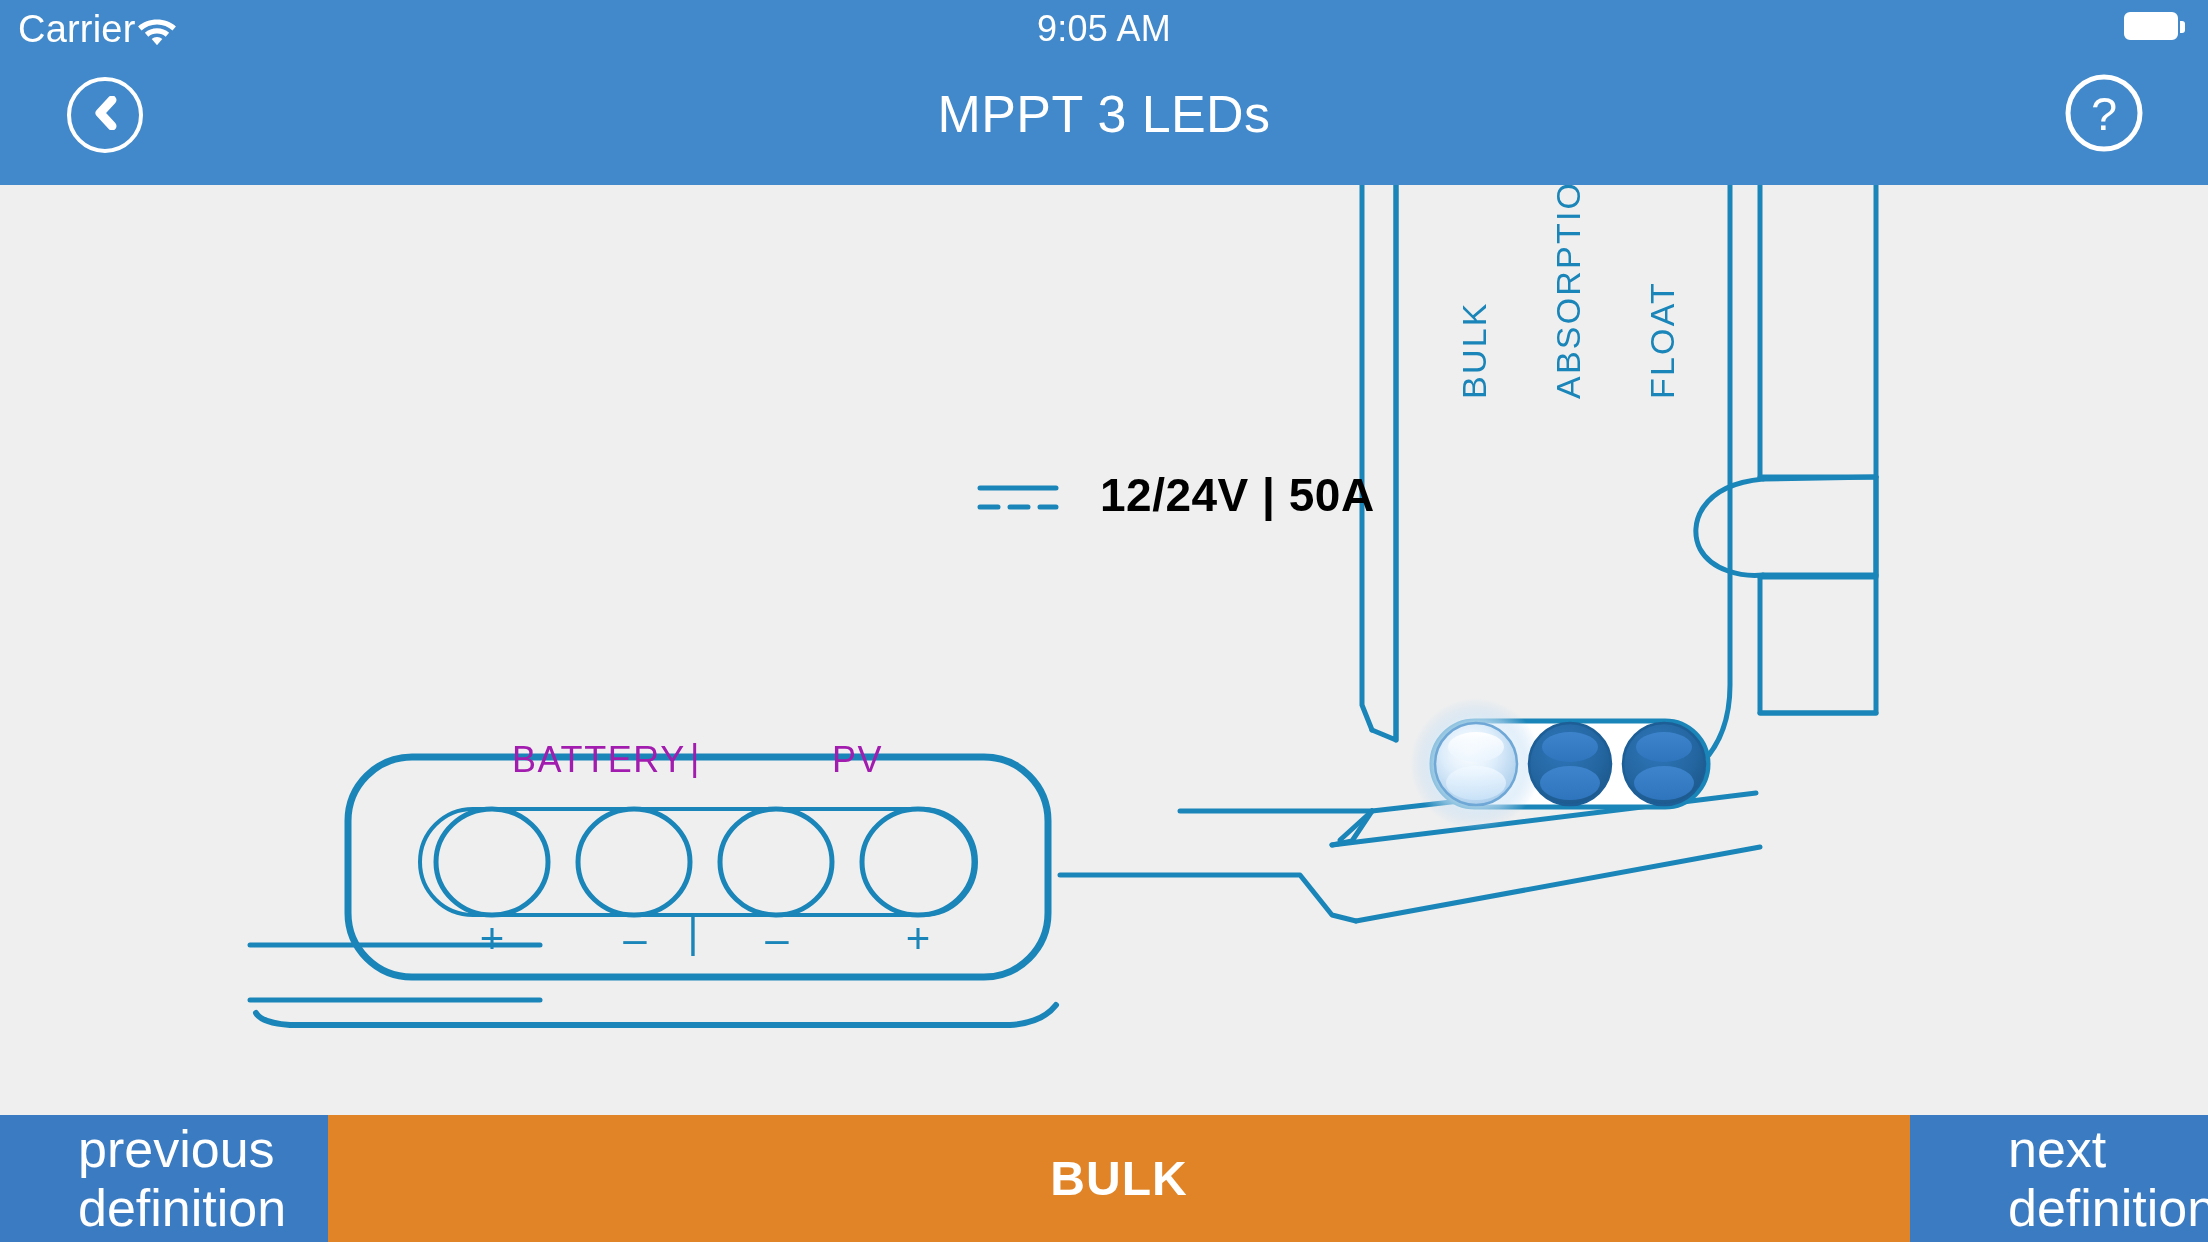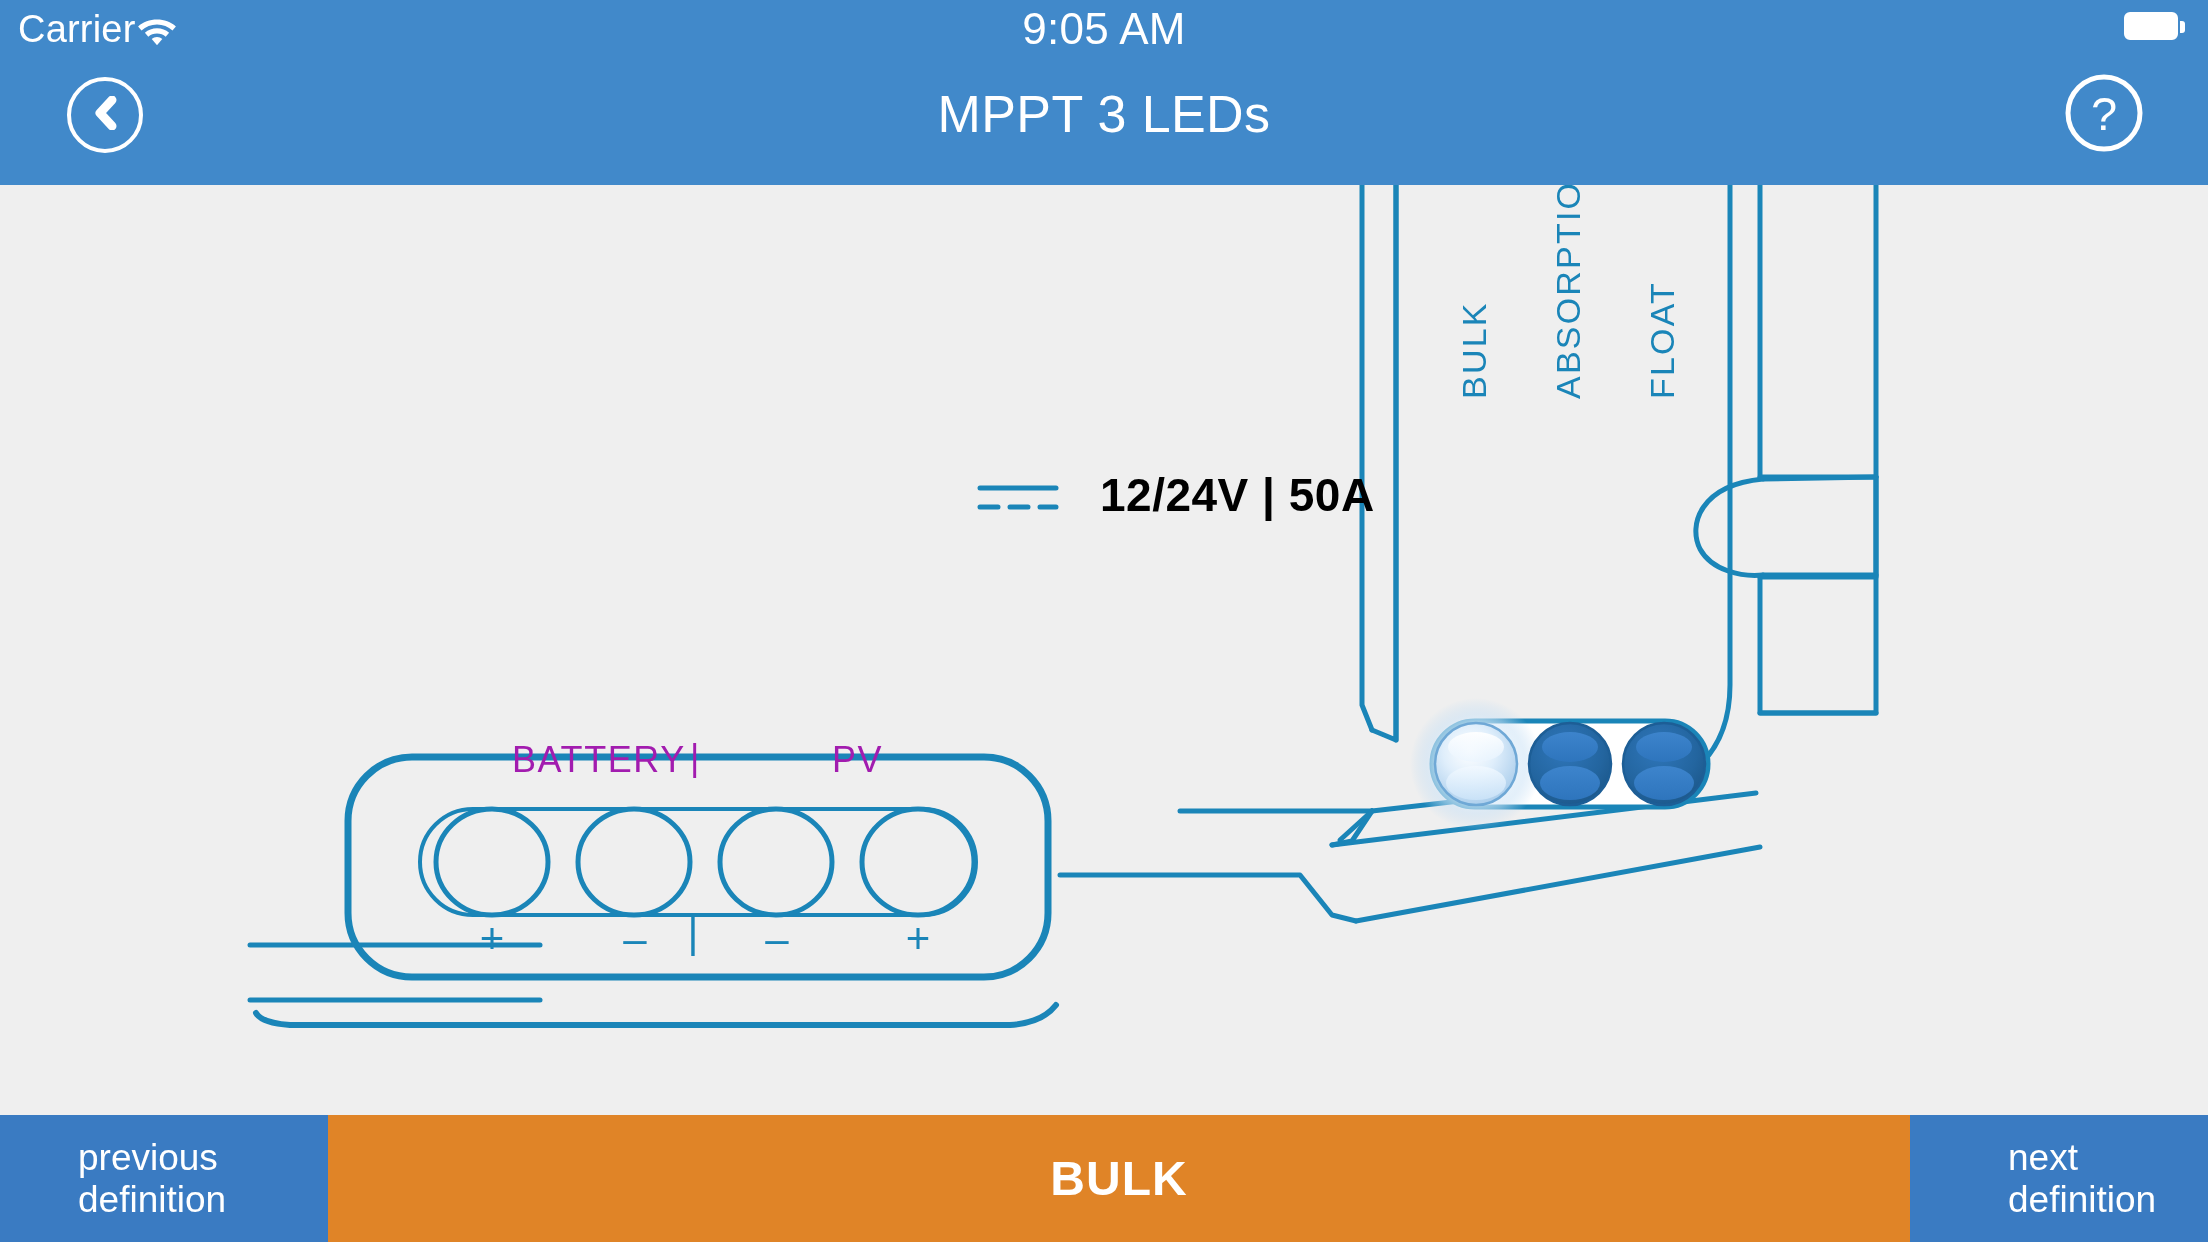--- a/index.html
+++ b/index.html
@@ -49,21 +49,21 @@
     letter-spacing: 0.2px;
     line-height: 54px;
   }
   .wifi-ico { display: block; }
   .sb-time {
     position: absolute;
     left: 0; top: 2px;
     width: 2208px;
     text-align: center;
     color: #ffffff;
-    font-size: 44px;
+    font-size: 36px;
     font-weight: 400;
     line-height: 54px;
     letter-spacing: 0.3px;
   }
   .sb-batt {
     position: absolute;
     right: 22px; top: 12px;
     width: 62px; height: 30px;
   }
   .batt-body {
@@ -168,21 +168,21 @@
   .bottombar {
     position: absolute;
     left: 0; bottom: 0;
     width: 2208px;
     height: 127px;
     display: flex;
   }
   .bb-side {
     background: #3a7bc2;
     color: #ffffff;
-    font-size: 37px;
+    font-size: 52px;
     line-height: 1.12;
     padding: 0 0 0 78px;
     box-sizing: border-box;
     display: flex;
     flex-direction: column;
     justify-content: center;
     cursor: pointer;
     flex: 0 0 auto;
   }
   .bb-prev { width: 328px; }

